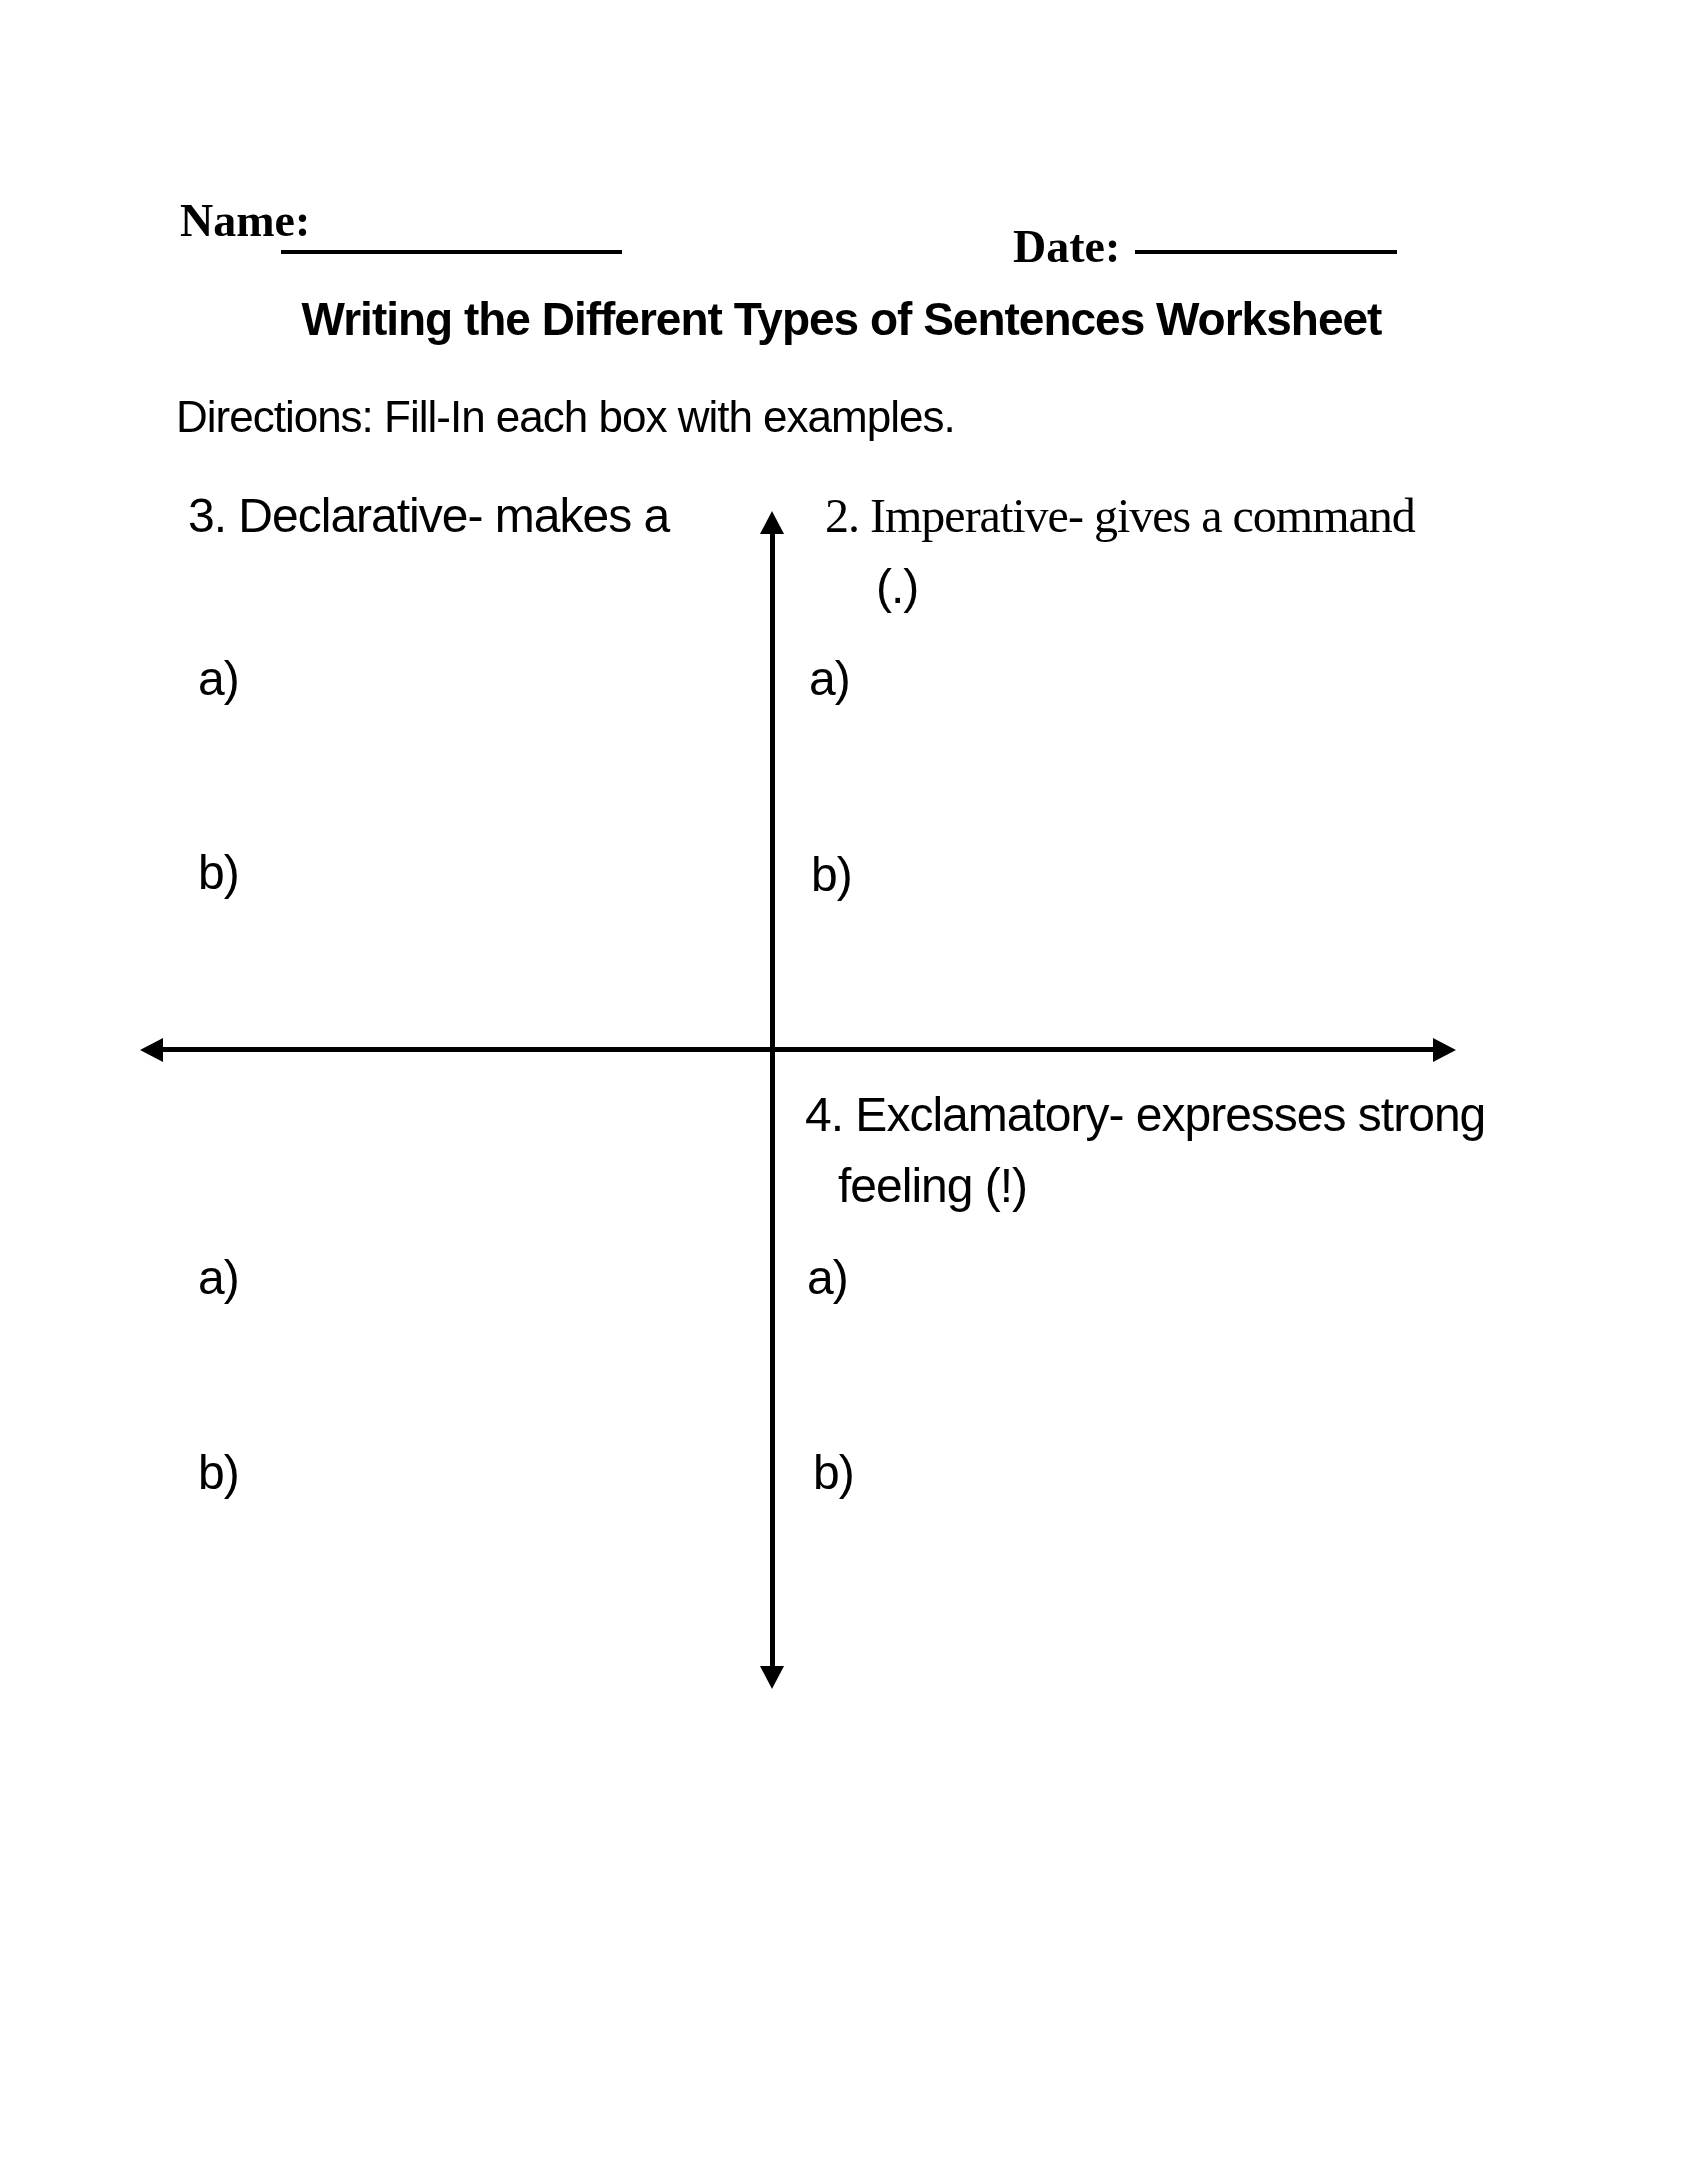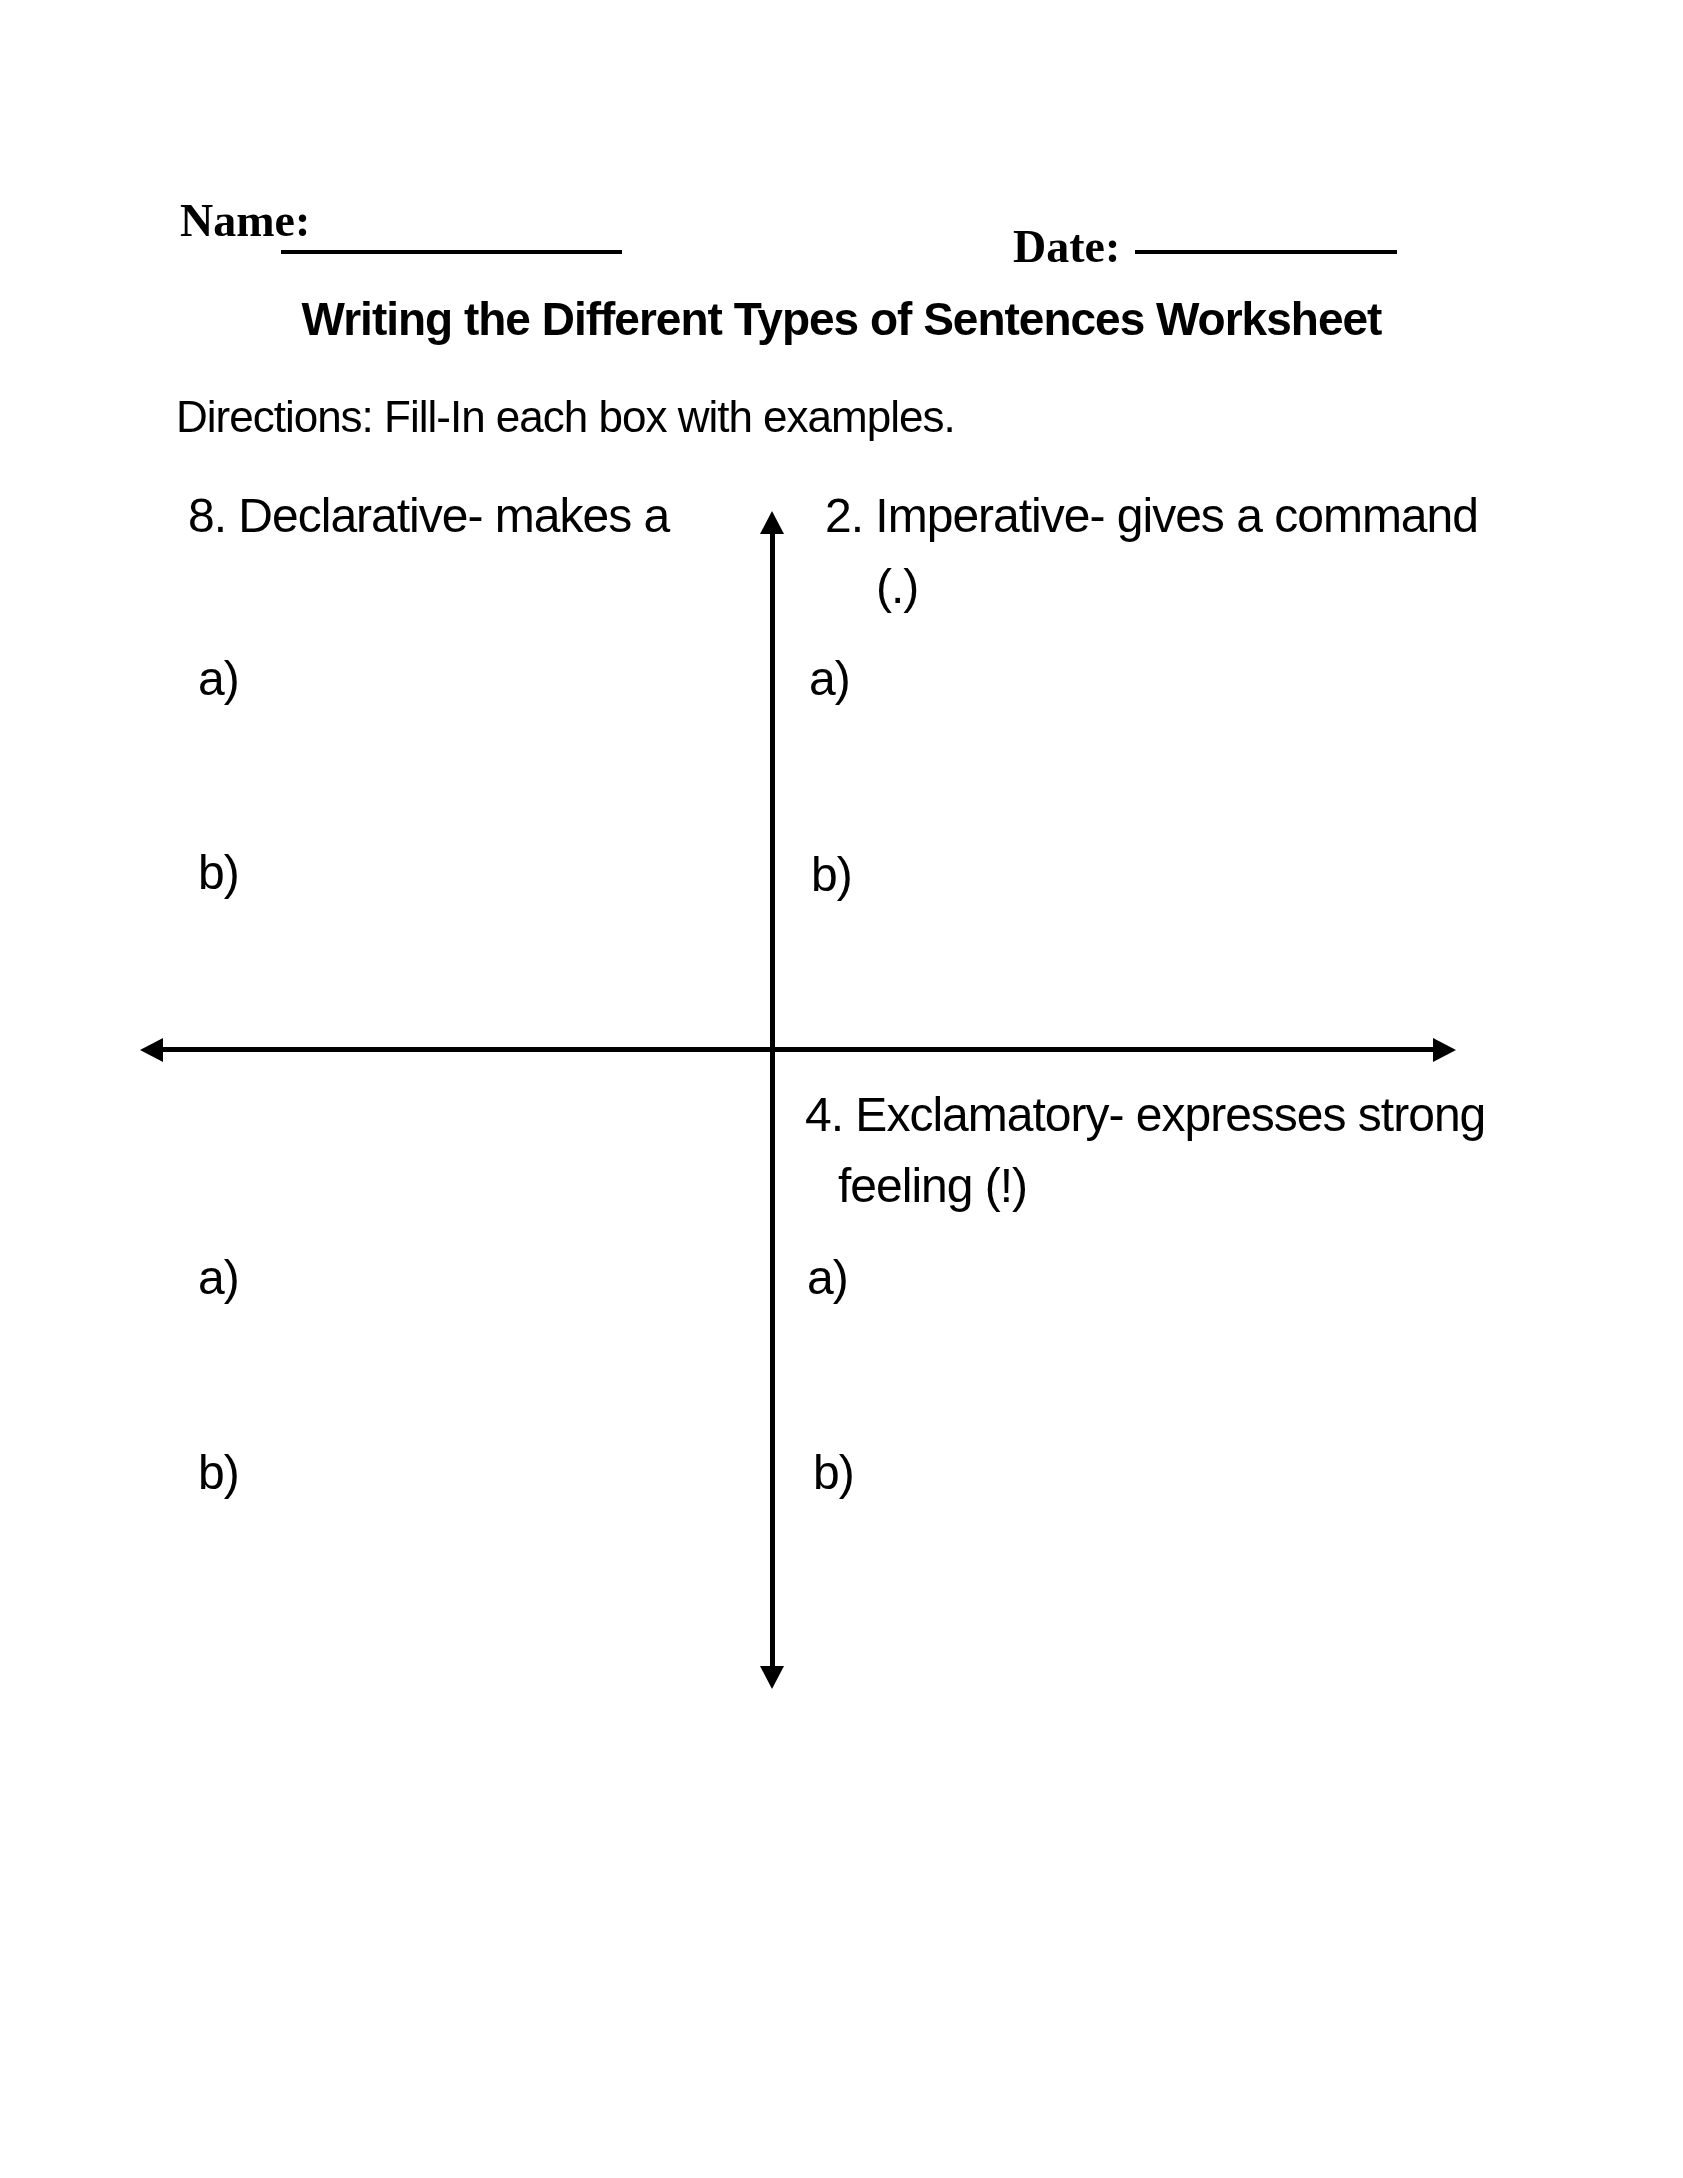--- a/index.html
+++ b/index.html
@@ -57,21 +57,21 @@
     line-height: 71px;
     white-space: nowrap;
   }
   .q-item {
     font-size: 48px;
     letter-spacing: -1px;
     line-height: 1;
     white-space: nowrap;
   }
   .indent-q2 { padding-left: 69px; }
-  .indent-q2-first { padding-left: 18px; }
+  .indent-q2-first { padding-left: 18px; font-family: Liberation Serif, serif; }
   .indent-q4 { padding-left: 33px; }
 
   
   .v-line {
     left: 770px; top: 529px;
     width: 5px; height: 1143px;
     background: #000000;
   }
   .h-line {
     left: 156px; top: 1047px;
@@ -120,21 +120,21 @@
   <div class="abs directions" style="left:176px; top:392px;">Directions: Fill-In each box with examples.</div>
 
   <div class="abs v-line"></div>
   <div class="abs h-line"></div>
   <div class="abs tri tri-up"></div>
   <div class="abs tri tri-down"></div>
   <div class="abs tri tri-left"></div>
   <div class="abs tri tri-right"></div>
 
   <div class="abs q-title" style="left:188px; top:480px;">
-    <div>8. Declarative- makes a</div>
+    <div>3. Declarative- makes a</div>
   </div>
   <div class="abs q-item" style="left:198px; top:655px;">a)</div>
   <div class="abs" style="left:257px; top:642px; width:475px; height:69px;"></div>
   <div class="abs q-item" style="left:198px; top:849px;">b)</div>
   <div class="abs" style="left:257px; top:836px; width:475px; height:69px;"></div>
 
   <div class="abs q-title" style="left:807px; top:480px;">
     <div class="indent-q2-first">2. Imperative- gives a command</div>
     <div class="indent-q2">(.)</div>
   </div>

